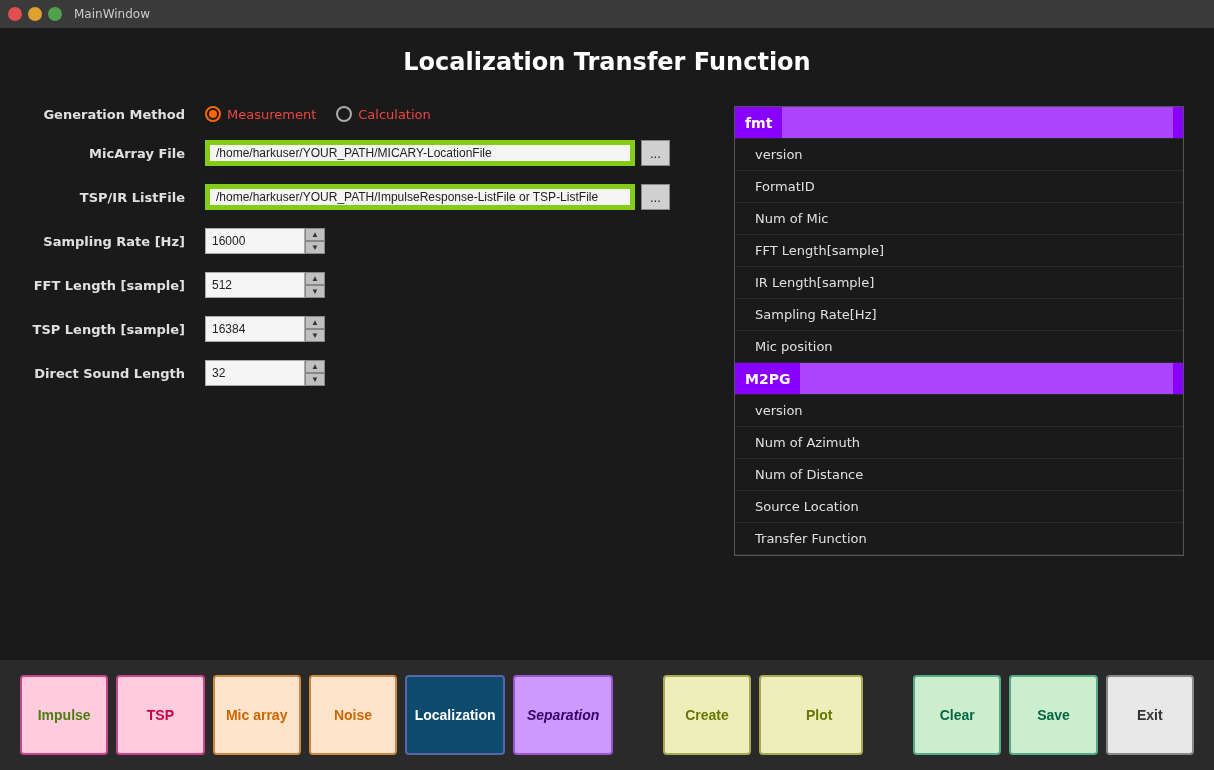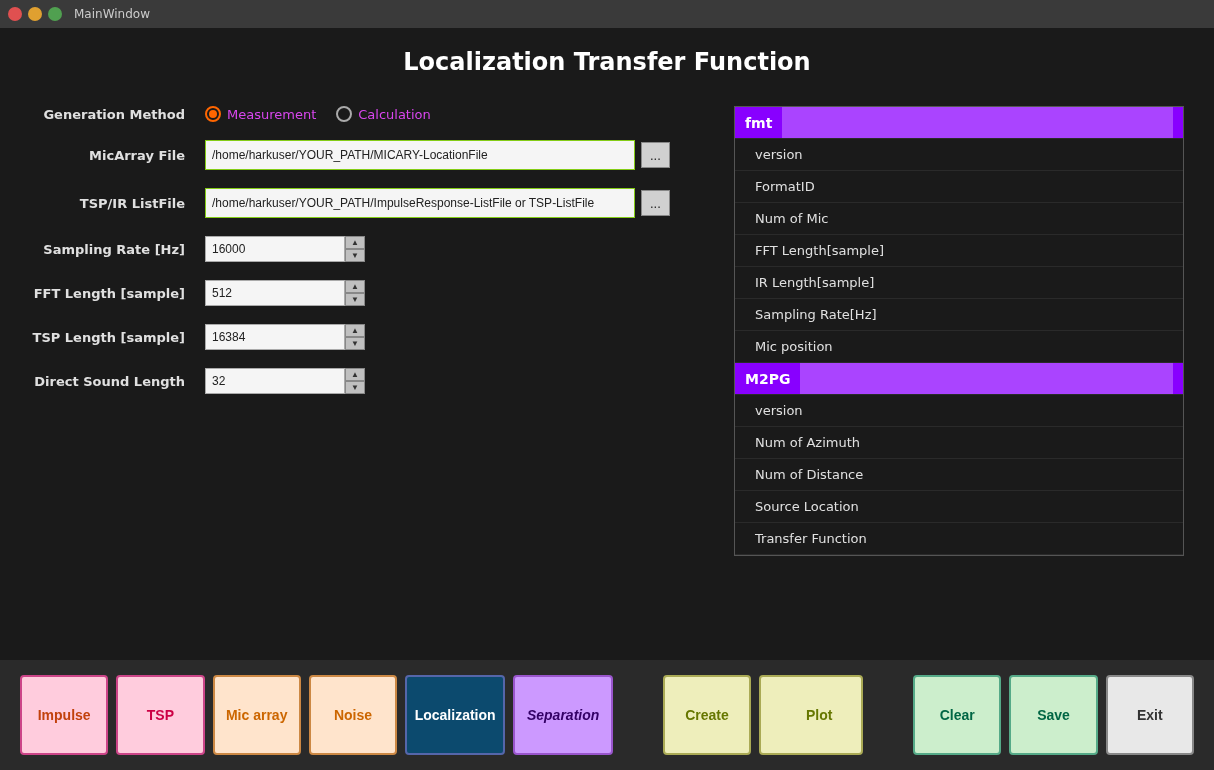--- a/index.html
+++ b/index.html
@@ -80,50 +80,50 @@
       width: 16px; height: 16px; border-radius: 50%;
       border: 2px solid #aaa;
       display: flex; align-items: center; justify-content: center;
     }
     .radio-circle.selected {
       border-color: #ff6600;
     }
     .radio-inner {
       width: 8px; height: 8px; border-radius: 50%; background: #ff6600;
     }
-    .radio-label { color: #d946ef; font-size: 13px; }
+    .radio-label { color: #ef4444; font-size: 13px; }
     .file-input-row {
       display: flex;
       align-items: center;
       gap: 6px;
     }
     .file-input {
       width: 430px;
       background: #f5f5f5;
       color: #222;
-      border: 1px solid #84cc16;
-      padding: 14px 6px;
+      border: 5px solid #84cc16;
+      padding: 8px 6px;
       font-size: 12px;
       height: 26px;
     }
     .browse-btn {
       background: #d0d0d0;
       border: 1px solid #888;
       color: #222;
       padding: 2px 8px;
       cursor: pointer;
       font-size: 13px;
       height: 26px;
     }
     .spinner-row {
       display: flex;
       align-items: center;
     }
     .spinner-input {
-      width: 140px;
+      width: 100px;
       background: #f5f5f5;
       color: #222;
       border: 1px solid #aaa;
       padding: 3px 6px;
       font-size: 12px;
       height: 26px;
     }
     .spinner-btns {
       display: flex;
       flex-direction: column;
@@ -200,21 +200,21 @@
       font-size: 14px;
       font-weight: bold;
       display: flex;
       align-items: center;
       justify-content: center;
       border-radius: 4px;
       flex: 1;
     }
     .btn-impulse {
       background: #ffccdd;
-      color: #c2410c;
+      color: #4d7c0f;
       border-color: #cc4488;
     }
     .btn-tsp {
       background: #ffccdd;
       color: #cc0044;
       border-color: #cc4488;
     }
     .btn-micarray {
       background: #ffe4cc;
       color: #cc6600;

